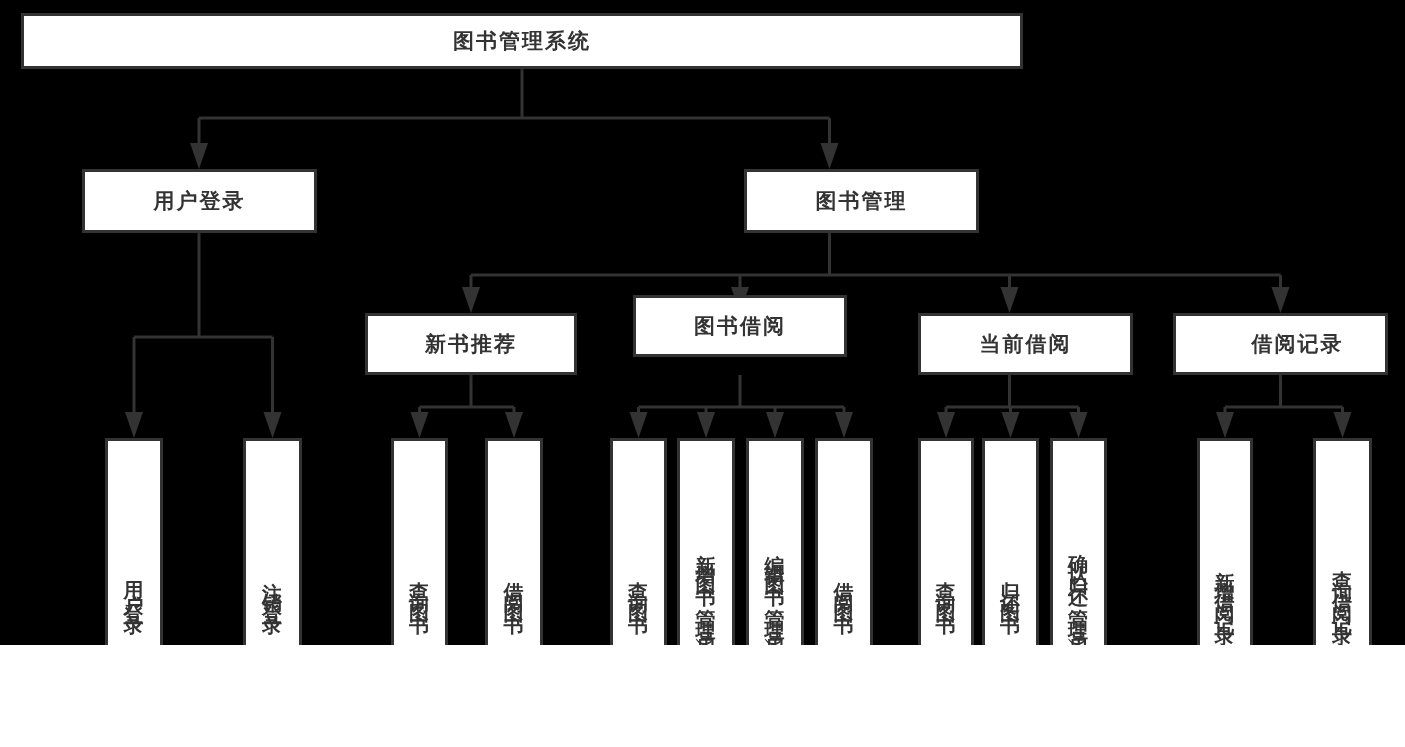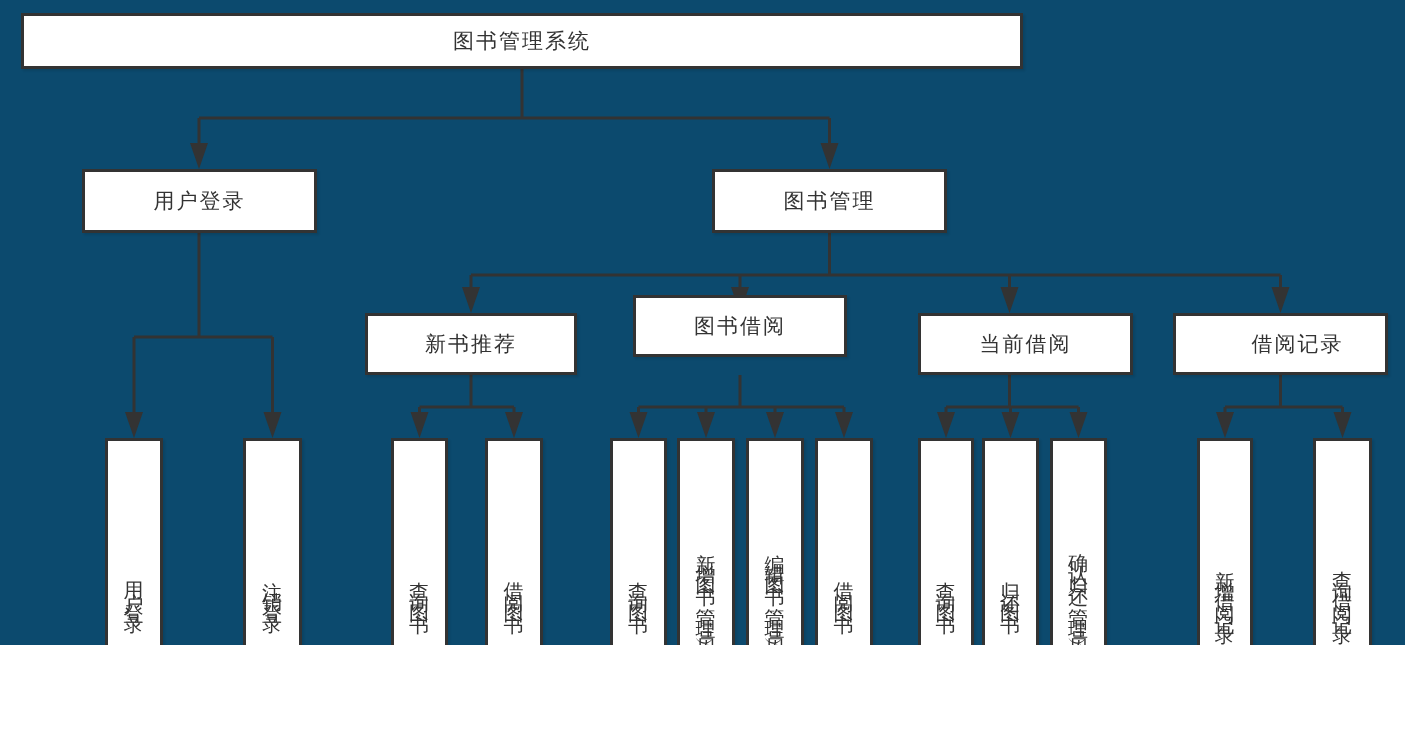--- a/index.html
+++ b/index.html
@@ -1,21 +1,22 @@
 <!DOCTYPE html>
 <html><head>
 <meta charset="utf-8">
 <style>
   html,body{margin:0;padding:0;background:#ffffff;}
   #stage{
     position:relative;
     width:1405px;height:645px;
-    background:#0c4a6e;
+    background:#000000;
     font-family:"Liberation Sans","DejaVu Sans",sans-serif;
     overflow:hidden;
+    font-weight:bold;
   }
   #wires{position:absolute;left:0;top:0;z-index:1;}
   .box{
     position:absolute;
     box-sizing:border-box;
     background:#ffffff;
     border:3px solid #333333;
     display:flex;align-items:center;justify-content:center;
     color:#333333;
     z-index:2;
@@ -26,21 +27,21 @@
     writing-mode:vertical-rl;
     text-orientation:mixed;
     font-size:20px;
     letter-spacing:11px;
     line-height:1;
     white-space:nowrap;
   }
   
   .n-root{left:21px;  top:13px;  width:1002px;height:56px;}
   .n-l2a {left:82px;  top:169px; width:235px; height:64px;}
-  .n-l2b {left:712px; top:169px; width:235px; height:64px;text-align:right;}
+  .n-l2b {left:744px; top:169px; width:235px; height:64px;text-align:right;}
   .n-l3a {left:365px; top:313px; width:212px; height:62px;}
   .n-l3b {left:633px; top:295px; width:214px; height:62px;}
   .n-l3c {left:902px; top:313px; width:215px; height:62px;margin-left:16px;}
   .n-l3d {left:1173px;top:313px; width:215px; height:62px;padding-left:34px;}
   .leaf  {top:438px;  height:299px;}
   .n-a1{left:105px; width:58px;}
   .n-a2{left:243px; width:59px;}
   .n-b1{left:391px; width:57px;}
   .n-b2{left:485px; width:58px;}
   .n-c1{left:610px; width:57px;}

